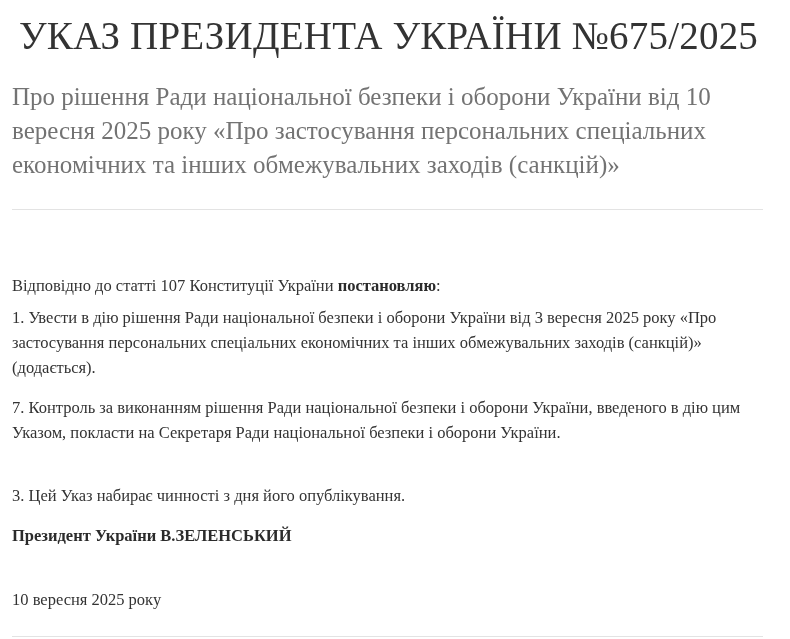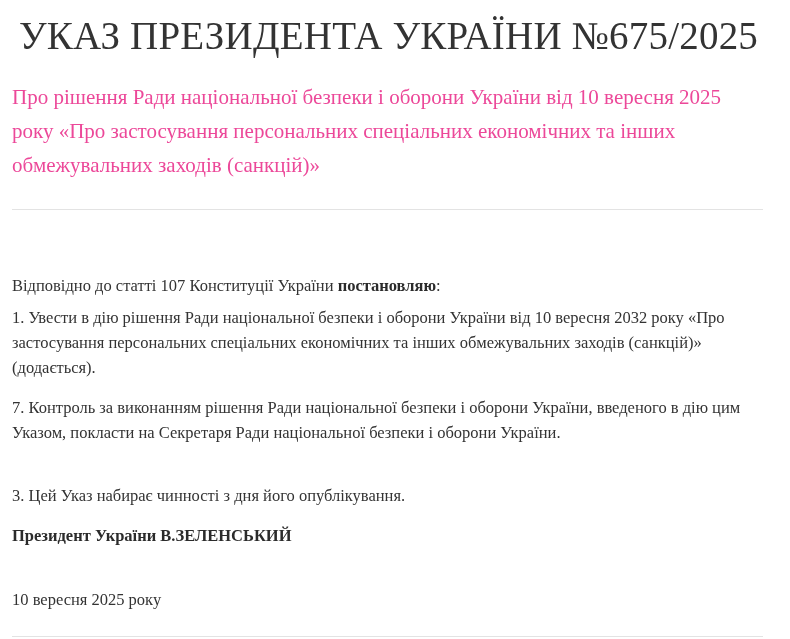--- a/index.html
+++ b/index.html
@@ -35,23 +35,23 @@
       white-space: nowrap;
     }
     .subtitle {
       position: absolute;
       left: 0;
       top: 80px;
       width: 752px;
       margin: 0;
       font-family: "Liberation Serif", "DejaVu Serif", serif;
       font-weight: normal;
-      font-size: 21px;
+      font-size: 25px;
       line-height: 34px;
-      color: #ec4899;
+      color: #737373;
     }
     .divider {
       position: absolute;
       left: 0;
       width: 751px;
       height: 1px;
       background: #e3e3e3;
     }
     .divider.top { top: 209px; }
     .divider.bottom { top: 636px; }
@@ -82,21 +82,21 @@
 
 <div class="page">
   <h1 class="title">УКАЗ ПРЕЗИДЕНТА УКРАЇНИ №675/2025</h1>
 
   <h2 class="subtitle">Про рішення Ради національної безпеки і оборони України від 10 вересня 2025 року «Про застосування персональних спеціальних економічних та інших обмежувальних заходів (санкцій)»</h2>
 
   <div class="divider top"></div>
 
   <p class="body-text p-intro"><span>Відповідно до статті 107 Конституції України </span><b>постановляю</b><span>:</span></p>
 
-  <p class="body-text p-1">1. Увести в дію рішення Ради національної безпеки і оборони України від 10 вересня 2032 року «Про застосування персональних спеціальних економічних та інших обмежувальних заходів (санкцій)» (додається).</p>
+  <p class="body-text p-1">1. Увести в дію рішення Ради національної безпеки і оборони України від 3 вересня 2025 року «Про застосування персональних спеціальних економічних та інших обмежувальних заходів (санкцій)» (додається).</p>
 
   <p class="body-text p-2">7. Контроль за виконанням рішення Ради національної безпеки і оборони України, введеного в дію цим Указом, покласти на Секретаря Ради національної безпеки і оборони України.</p>
 
   <p class="body-text p-3">3. Цей Указ набирає чинності з дня його опублікування.</p>
 
   <p class="body-text signature-line signature">Президент України В.ЗЕЛЕНСЬКИЙ</p>
 
   <p class="body-text date-line">10 вересня 2025 року</p>
 
   <div class="divider bottom"></div>

